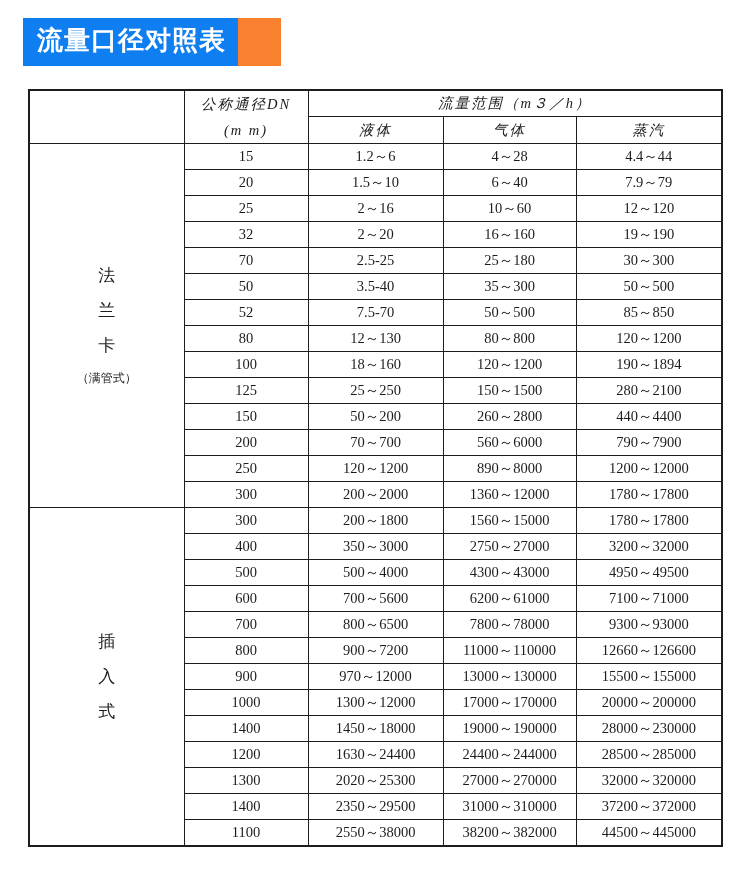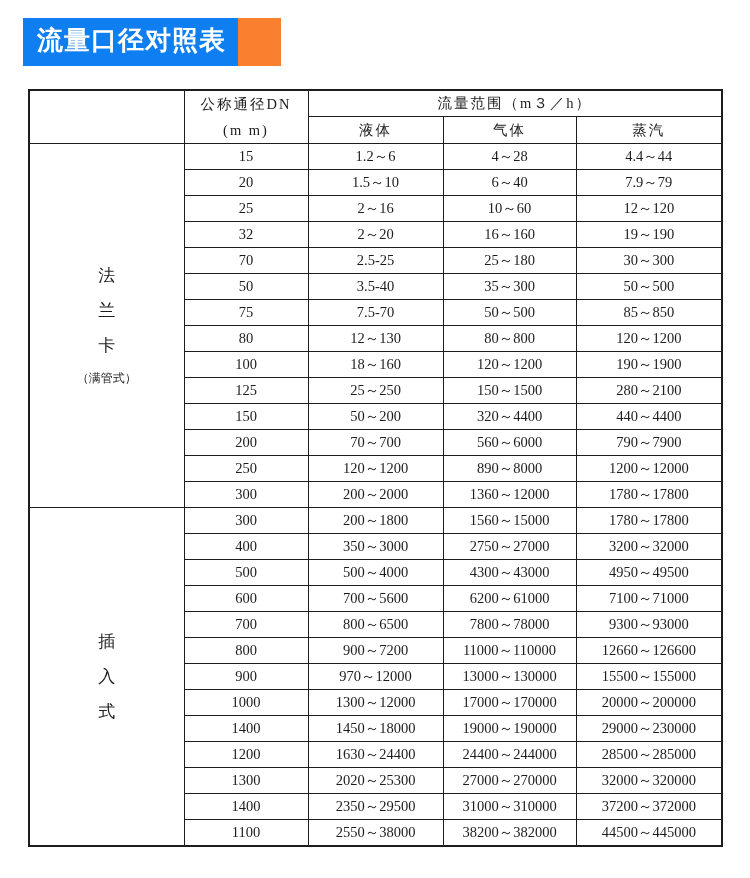--- a/index.html
+++ b/index.html
@@ -60,20 +60,21 @@
     height: 26px;
     font-size: 14.5px;
     padding: 0 2px;
     overflow: hidden;
     white-space: nowrap;
   }
   td.hdr {
     font-size: 15px;
     height: 27px;
     letter-spacing: 2px;
+    font-style: italic;
   }
   td.dn-hdr div { line-height: 26px; letter-spacing: 2px; }
   td.corner-cell { border-right: 1px solid #1d1d1d; }
   td.section-cell {
     font-size: 17px;
     vertical-align: middle;
   }
   .vlabel {
     display: flex;
     flex-direction: column;
@@ -163,47 +164,47 @@
             <td>25～180</td>
             <td>30～300</td>
           </tr>
           <tr>
             <td>50</td>
             <td>3.5-40</td>
             <td>35～300</td>
             <td>50～500</td>
           </tr>
           <tr>
-            <td>75</td>
+            <td>52</td>
             <td>7.5-70</td>
             <td>50～500</td>
             <td>85～850</td>
           </tr>
           <tr>
             <td>80</td>
             <td>12～130</td>
             <td>80～800</td>
             <td>120～1200</td>
           </tr>
           <tr>
             <td>100</td>
             <td>18～160</td>
             <td>120～1200</td>
-            <td>190～1900</td>
+            <td>190～1894</td>
           </tr>
           <tr>
             <td>125</td>
             <td>25～250</td>
             <td>150～1500</td>
             <td>280～2100</td>
           </tr>
           <tr>
             <td>150</td>
             <td>50～200</td>
-            <td>320～4400</td>
+            <td>260～2800</td>
             <td>440～4400</td>
           </tr>
           <tr>
             <td>200</td>
             <td>70～700</td>
             <td>560～6000</td>
             <td>790～7900</td>
           </tr>
           <tr>
             <td>250</td>
@@ -269,21 +270,21 @@
           <tr>
             <td>1000</td>
             <td>1300～12000</td>
             <td>17000～170000</td>
             <td>20000～200000</td>
           </tr>
           <tr>
             <td>1400</td>
             <td>1450～18000</td>
             <td>19000～190000</td>
-            <td>29000～230000</td>
+            <td>28000～230000</td>
           </tr>
           <tr>
             <td>1200</td>
             <td>1630～24400</td>
             <td>24400～244000</td>
             <td>28500～285000</td>
           </tr>
           <tr>
             <td>1300</td>
             <td>2020～25300</td>

